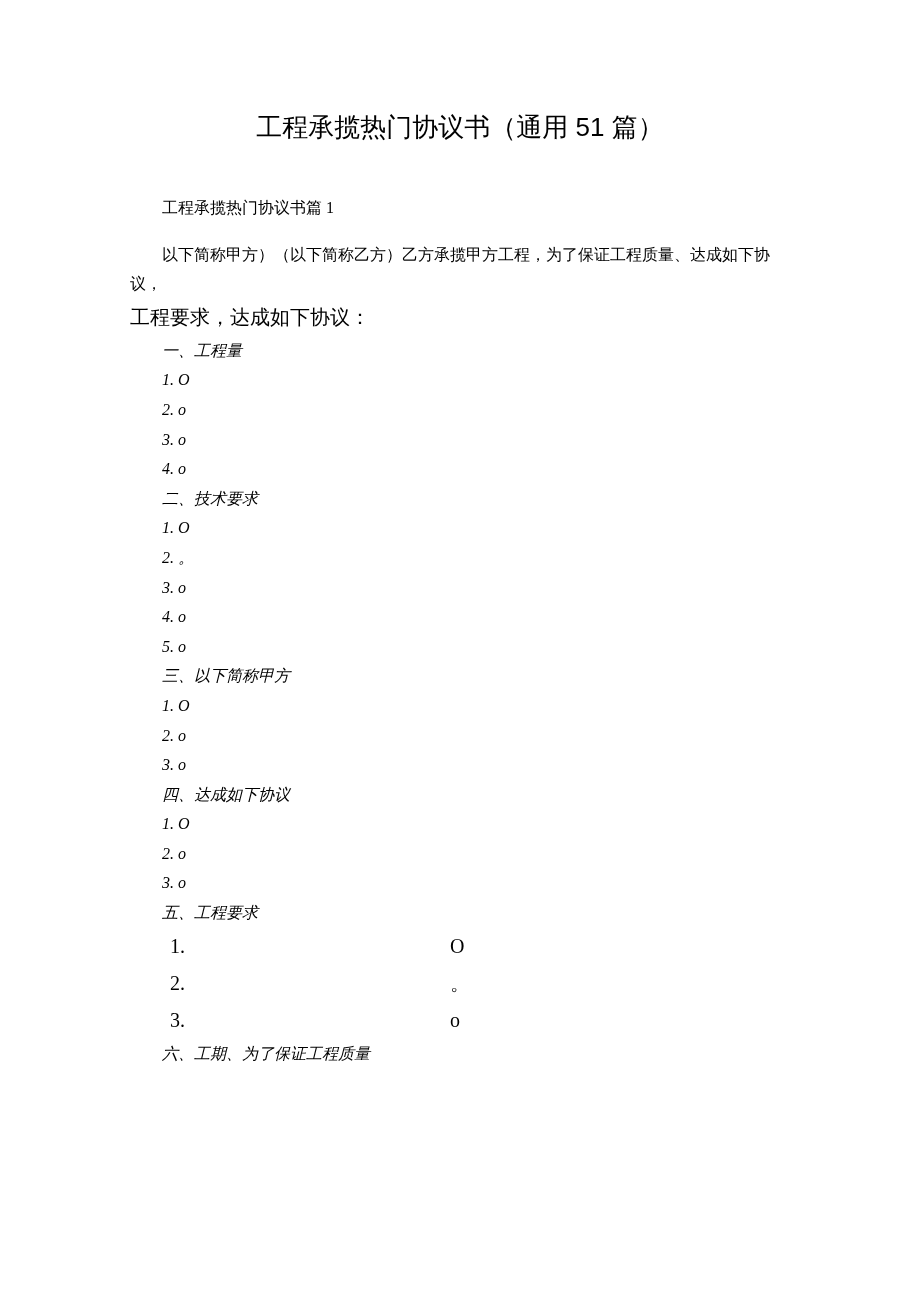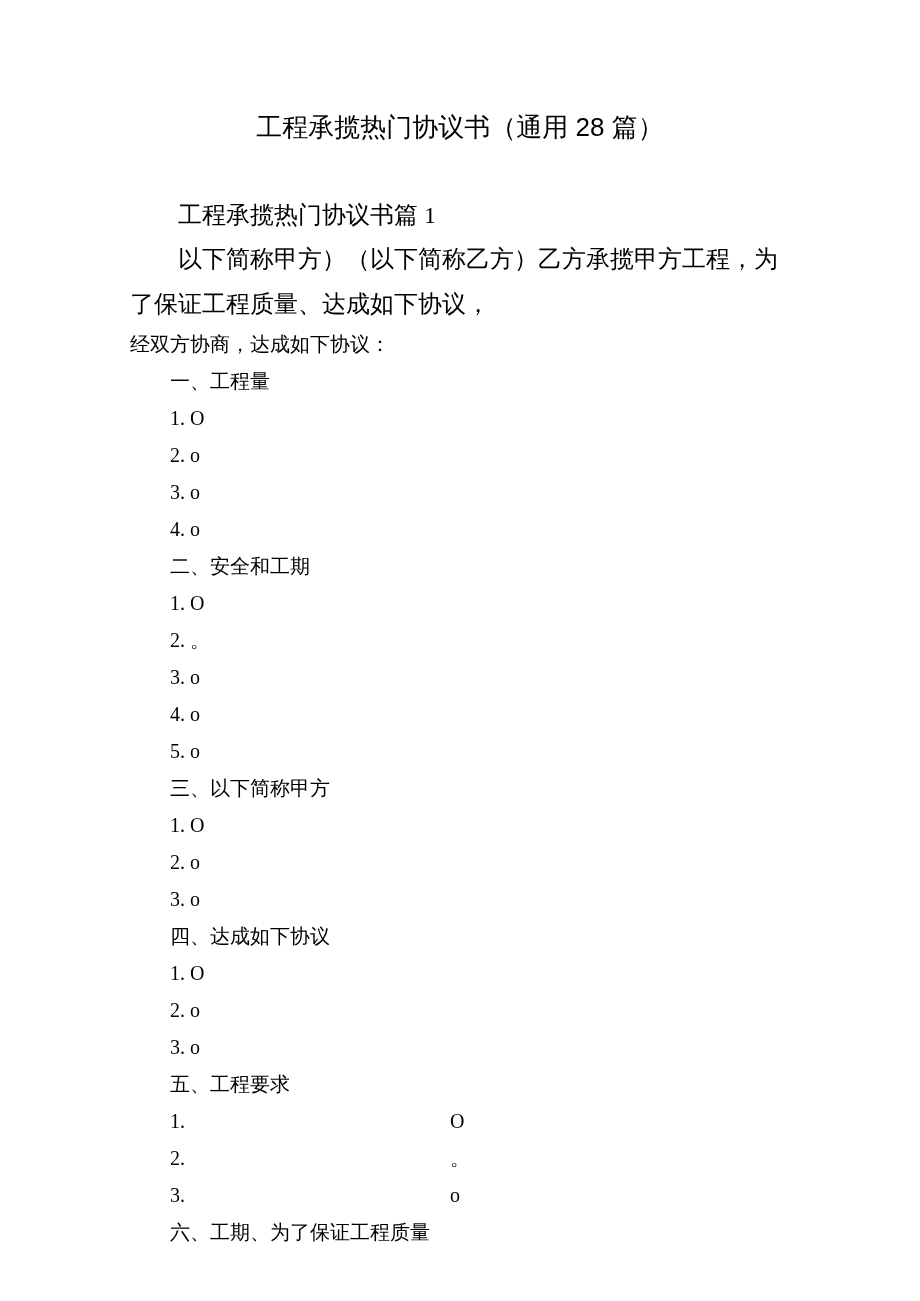--- a/index.html
+++ b/index.html
@@ -18,62 +18,64 @@
   }
   .title {
     text-align: center;
     font-size: 26px;
     font-weight: normal;
     margin-bottom: 48px;
     font-family: "SimHei", "黑体", sans-serif;
   }
   .indent {
     text-indent: 2em;
-    font-size: 24px;
+    font-size: 16px;
     line-height: 1.85;
+    margin-top: 17px;
   }
   .no-indent {
     text-indent: 0;
     font-size: 20px;
     line-height: 1.85;
   }
   .list-item {
     text-indent: 2em;
-    font-size: 20px;
+    font-size: 16px;
     line-height: 1.85;
+    font-style: italic;
   }
   .split-row {
     display: flex;
     font-size: 20px;
     line-height: 1.85;
   }
   .split-left {
     text-indent: 2em;
     width: 320px;
   }
   .split-right {
     flex: 0 0 auto;
   }
 </style>
 </head>
 <body>
 
-<h1 class="title">工程承揽热门协议书（通用 28 篇）</h1>
+<h1 class="title">工程承揽热门协议书（通用 51 篇）</h1>
 
 <p class="indent">工程承揽热门协议书篇 1</p>
 <p class="indent">以下简称甲方）（以下简称乙方）乙方承揽甲方工程，为了保证工程质量、达成如下协议，</p>
-<p class="no-indent">经双方协商，达成如下协议：</p>
+<p class="no-indent">工程要求，达成如下协议：</p>
 
 <p class="list-item">一、工程量</p>
 <p class="list-item">1. O</p>
 <p class="list-item">2. o</p>
 <p class="list-item">3. o</p>
 <p class="list-item">4. o</p>
 
-<p class="list-item">二、安全和工期</p>
+<p class="list-item">二、技术要求</p>
 <p class="list-item">1. O</p>
 <p class="list-item">2. 。</p>
 <p class="list-item">3. o</p>
 <p class="list-item">4. o</p>
 <p class="list-item">5. o</p>
 
 <p class="list-item">三、以下简称甲方</p>
 <p class="list-item">1. O</p>
 <p class="list-item">2. o</p>
 <p class="list-item">3. o</p>

